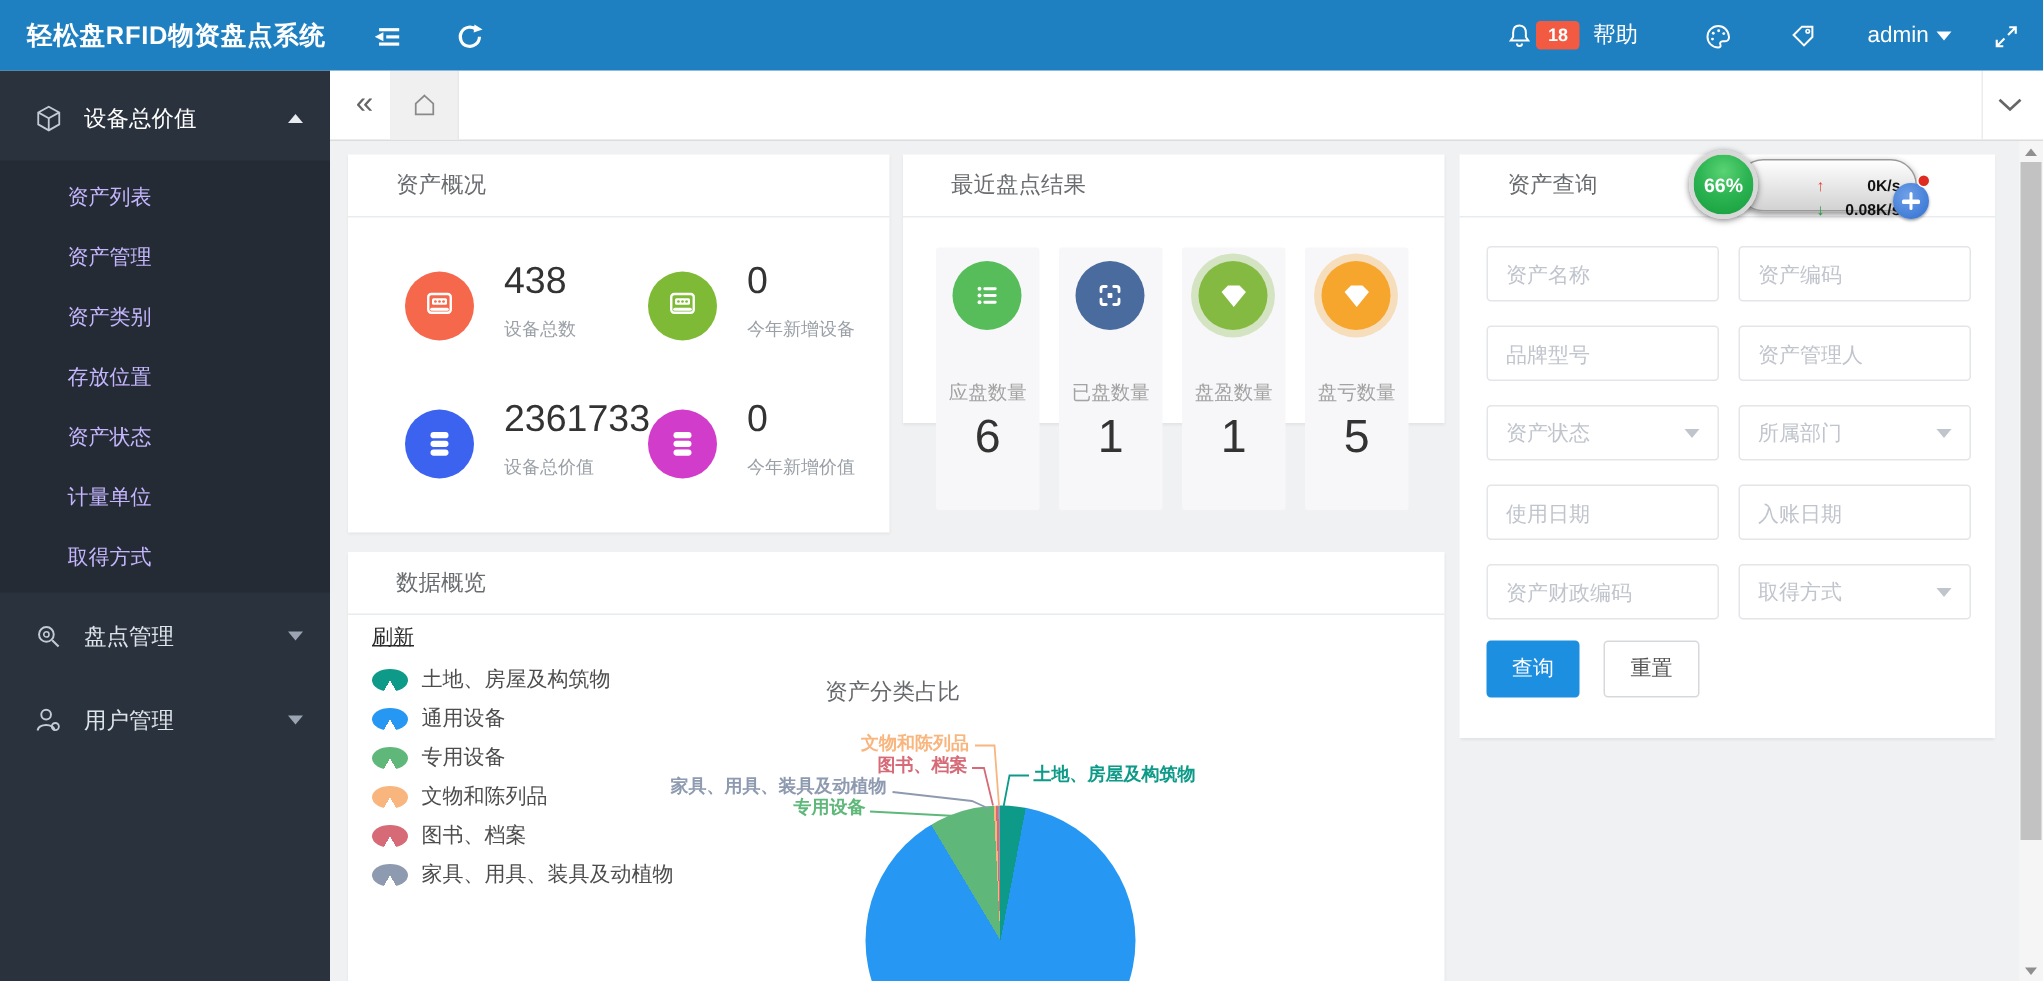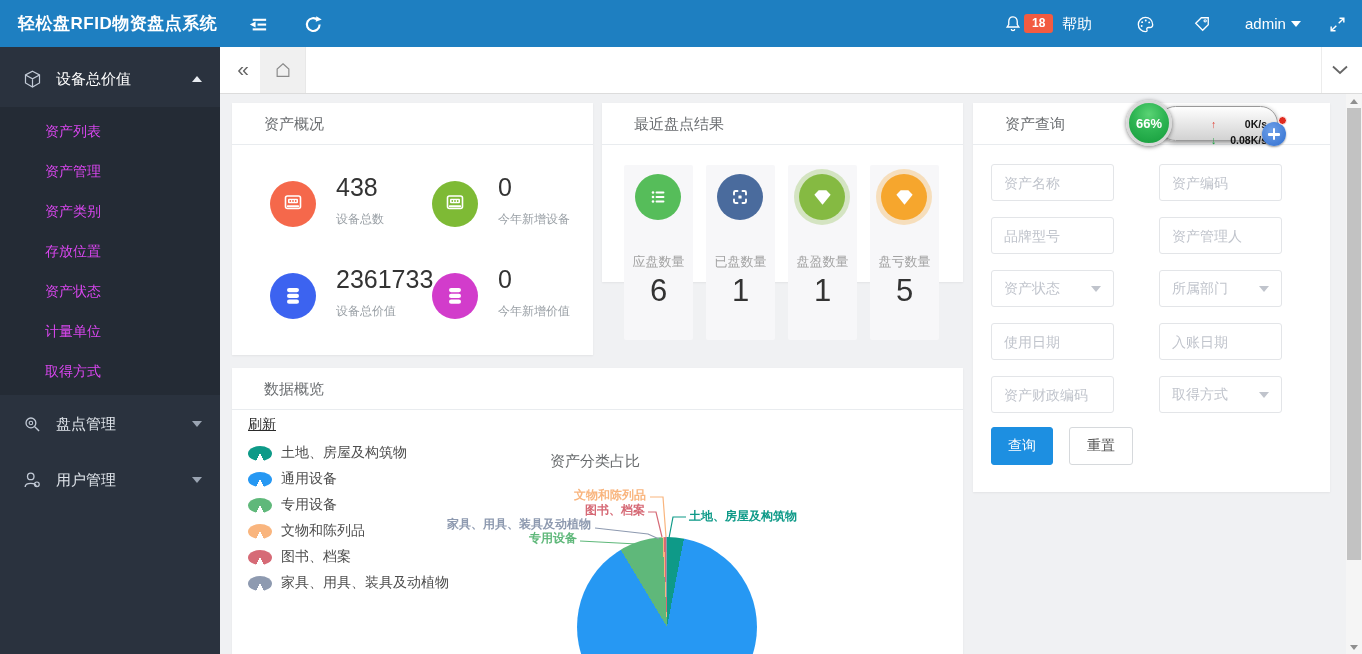--- a/index.html
+++ b/index.html
@@ -25,21 +25,21 @@
   
   .sidebar { position:absolute; left:0; top:47px; width:220px; height:607px; background:#2a323e; z-index:25; }
   .menu-section { position:absolute; left:0; width:220px; height:56px; display:flex; align-items:center; padding:0 18px 0 22px; cursor:pointer; color:#dfe4ea; }
   .menu-section .mlabel { font-size:15px; margin-left:13px; }
   .menu-section.active { color:#fff; }
   .micon { width:21px; height:21px; color:#c2cad6; flex:0 0 auto; }
   .mcaret { margin-left:auto; width:0; height:0; }
   .caret-up { border-left:5px solid transparent; border-right:5px solid transparent; border-bottom:6px solid #e8ecf1; }
   .caret-dn { border-left:5px solid transparent; border-right:5px solid transparent; border-top:6px solid #9aa4b2; }
   .submenu { position:absolute; left:0; top:60px; width:220px; background:#242b35; padding:4px 0; }
-  .submenu-item { height:40px; line-height:40px; padding-left:45px; font-size:14px; color:#d946ef; cursor:pointer; }
+  .submenu-item { height:40px; line-height:40px; padding-left:45px; font-size:14px; color:#c4b5fd; cursor:pointer; }
 
   
   .card { position:absolute; background:#fff; box-shadow:0 1px 2px rgba(0,0,0,.06); }
   .card-header { height:42px; line-height:42px; padding:0 32px; font-size:15px; color:#6a6d70; border-bottom:1px solid #e9ecef; }
 
   
   .stat-cell { position:absolute; width:160px; height:80px; }
   .stat-circle { position:absolute; left:0; top:8px; width:46px; height:46px; border-radius:50%; background:var(--c); display:flex; align-items:center; justify-content:center; }
   .stat-num { position:absolute; left:66px; top:0; font-size:25px; color:#333; }
   .stat-label { position:absolute; left:66px; top:38px; font-size:12px; color:#9aa0a6; }
@@ -61,21 +61,21 @@
     background:conic-gradient(from 0deg, var(--c) 0 150deg, transparent 150deg 210deg, var(--c) 210deg 360deg); }
   .legend-text { font-size:14px; color:#4d4d4d; }
   .chart-title { position:absolute; left:318px; top:84px; font-size:15px; color:#676a6c; }
   .pie { position:absolute; left:345px; top:169px; width:180px; height:180px; border-radius:50%; cursor:pointer; }
   .pie-label { position:absolute; font-size:12px; font-weight:600; white-space:nowrap; line-height:13px; color:var(--c); }
   .pl-right { transform:translateX(-100%); }
   .leader-lines { position:absolute; left:208px; top:117px; width:430px; height:70px; pointer-events:none; }
   .leader-lines polyline { fill:none; stroke:currentColor; stroke-width:1.2; }
 
   
-  .q-input, .q-select { position:absolute; width:123px; height:37px; border:1px solid #e3e5e8; border-radius:3px; background:#fff; font-size:14px; color:#333; padding:0 12px; font-family:inherit; }
+  .q-input, .q-select { position:absolute; width:155px; height:37px; border:1px solid #e3e5e8; border-radius:3px; background:#fff; font-size:14px; color:#333; padding:0 12px; font-family:inherit; }
   .q-input::placeholder { color:#c0c4cc; opacity:1; }
   .q-select { display:flex; align-items:center; cursor:pointer; }
   .q-select .ph { color:#c0c4cc; }
   .q-select .sel-caret { margin-left:auto; width:0; height:0; border-left:5px solid transparent; border-right:5px solid transparent; border-top:6px solid #c0c4cc; }
   .btn { position:absolute; top:324px; height:38px; border-radius:3px; font-size:14px; font-family:inherit; cursor:pointer; }
   .btn-search { left:18px; width:62px; background:#1d8fe1; border:1px solid #1d8fe1; color:#fff; }
   .btn-reset { left:96px; width:64px; background:#fff; border:1px solid #d6d9dc; color:#555; }
 
   
   .scrollbar { position:absolute; left:1346px; top:94px; width:16px; height:560px; background:#f5f5f5; z-index:15; }

